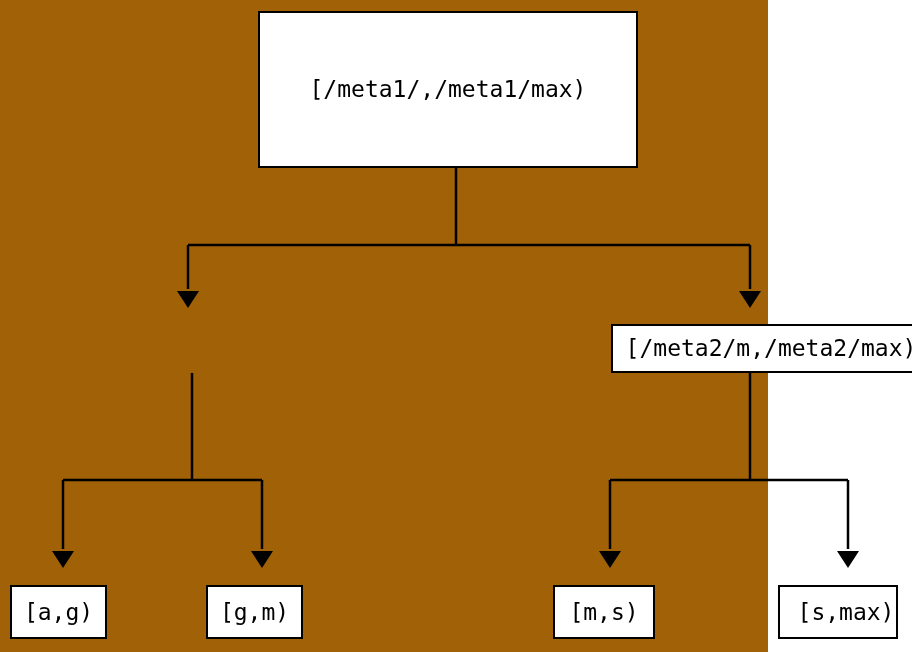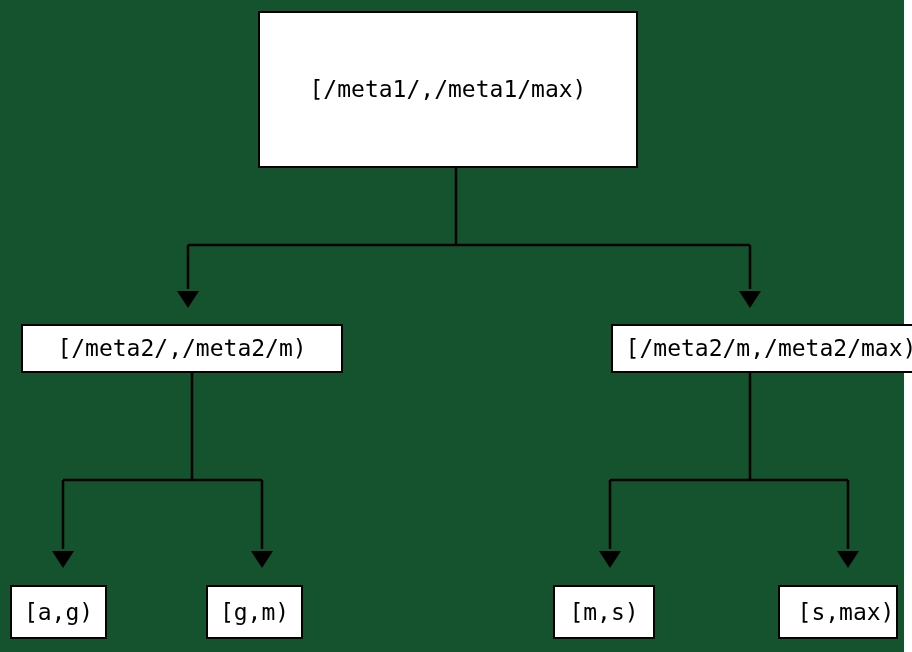--- a/index.html
+++ b/index.html
@@ -9,23 +9,23 @@
     background: #ffffff;
   }
   body {
     width: 912px;
     height: 652px;
     font-family: "DejaVu Sans Mono", "Liberation Mono", monospace;
     overflow: hidden;
   }
   #diagram-root {
     position: relative;
-    width: 904px;
+    width: 768px;
     height: 652px;
-    background: #14532d;
+    background: #a16207;
   }
   #edge-layer {
     position: absolute;
     left: 0;
     top: 0;
     width: 912px;
     height: 652px;
     pointer-events: none;
   }
   .node-box {
@@ -127,23 +127,20 @@
     <g>
       <path d="M 848 480 L 848 549" stroke="#000000" stroke-width="2.5" fill="none"></path>
       <polygon points="837,551 859,551 848,568" fill="#000000"></polygon>
     </g>
   </svg>
 
   <div class="node-box" id="node-root">
     <span class="node-label">[/meta1/,/meta1/max)</span>
   </div>
 
-  <div class="node-box" id="node-l2-left">
-    <span class="node-label">[/meta2/,/meta2/m)</span>
-  </div>
 
   <div class="node-box" id="node-l2-right">
     <span class="node-label">[/meta2/m,/meta2/max)</span>
   </div>
 
   <div class="node-box leaf-box" id="node-leaf-ag">
     <span class="node-label">[a,g)</span>
   </div>
 
   <div class="node-box leaf-box" id="node-leaf-ms">

